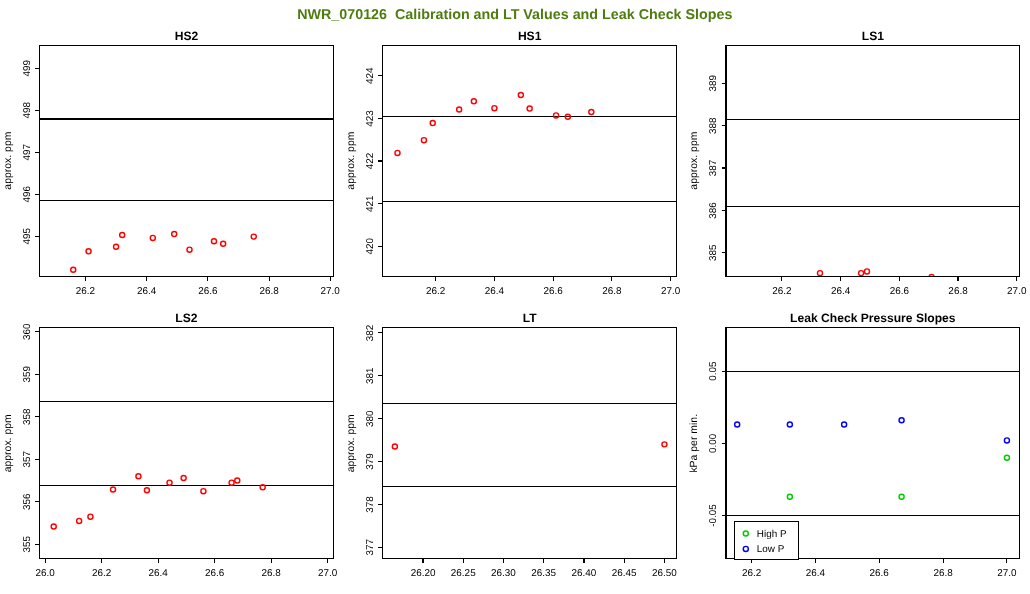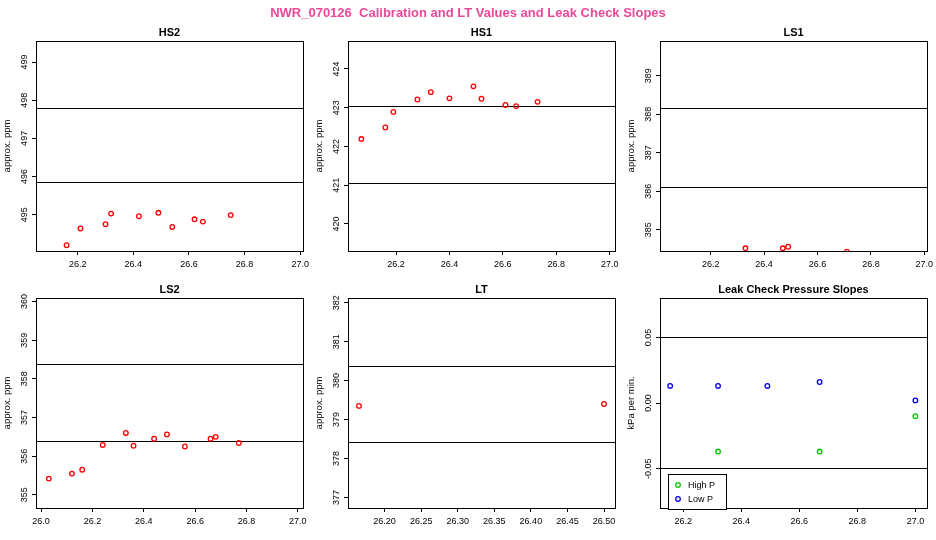--- a/index.html
+++ b/index.html
@@ -2,21 +2,21 @@
 <html><head>
 <meta charset="utf-8">
 <style>
   html,body{margin:0;padding:0;}
   body{
     width:936px;height:540px;background:#ffffff;overflow:hidden;
     font-family:"Liberation Sans",sans-serif;
   }
   .main-title{
     height:26px;line-height:26px;text-align:center;
-    font-size:13px;font-weight:bold;color:#ec4899;white-space:pre;
+    font-size:13px;font-weight:bold;color:#4d7c0f;white-space:pre;
   }
   .panels{display:grid;grid-template-columns:repeat(3,312px);}
   .panels svg{display:block;}
   svg text{fill:#000;font-family:"Liberation Sans",sans-serif;}
   .panel-title{font-size:11px;font-weight:bold;}
   .tick-label{font-size:9px;}
   .y-label{font-size:9.5px;}
   .legend-label{font-size:9px;}
 </style>
 </head>

